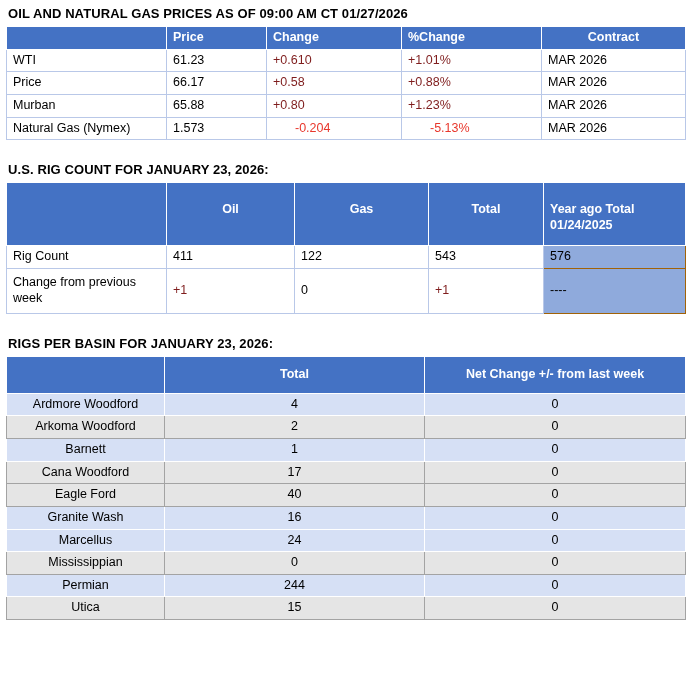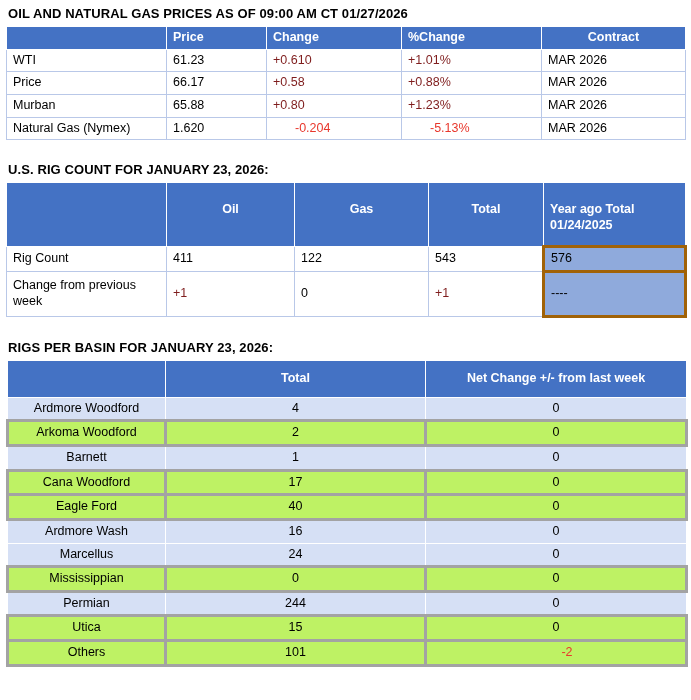--- a/index.html
+++ b/index.html
@@ -62,30 +62,30 @@
   #prices-table col.c5 { width: 144px; }
 
   
   #rigcount-table col.c1 { width: 160px; }
   #rigcount-table col.c2 { width: 128px; }
   #rigcount-table col.c3 { width: 134px; }
   #rigcount-table col.c4 { width: 115px; }
   #rigcount-table col.c5 { width: 142px; }
   #rigcount-table .hdr th { vertical-align: top; padding-top: 19px; padding-bottom: 5px; }
   #rigcount-table .hdr th.tall { height: 38px; }
-  #rigcount-table td.lastcol { background: #8faadc; border: 3px solid #a16207; }
+  #rigcount-table td.lastcol { background: #8faadc; border: 1px solid #a16207; }
   #rigcount-table td.body-white { background: #ffffff; border: 1px solid #b9c8e8; }
 
   
   #basin-table col.c1 { width: 158px; }
   #basin-table col.c2 { width: 260px; }
   #basin-table col.c3 { width: 261px; }
   #basin-table .hdr th { text-align: center; }
   #basin-table td.name { text-align: center; }
-  #basin-table tr.b-white td { background: #bef264; border: 3px solid #a3a3a3; }
+  #basin-table tr.b-white td { background: #e5e5e5; border: 1px solid #a3a3a3; }
   #basin-table tr.b-blue td { background: #d6e0f5; border: 1px solid #ffffff; }
 </style>
 </head>
 <body>
 
 <div class="page">
 
   <div class="section-title">OIL AND NATURAL GAS PRICES AS OF 09:00 AM CT 01/27/2026</div>
 
   <table id="prices-table">
@@ -122,21 +122,21 @@
       </tr>
       <tr class="row-white">
         <td>Murban</td>
         <td>65.88</td>
         <td class="pos">+0.80</td>
         <td class="pos">+1.23%</td>
         <td>MAR 2026</td>
       </tr>
       <tr class="row-white">
         <td>Natural Gas (Nymex)</td>
-        <td>1.620</td>
+        <td>1.573</td>
         <td class="neg">-0.204</td>
         <td class="neg">-5.13%</td>
         <td>MAR 2026</td>
       </tr>
     </tbody>
   </table>
 
   <div class="gap-md"></div>
 
   <div class="section-title">U.S. RIG COUNT FOR JANUARY 23, 2026:</div>
@@ -216,21 +216,21 @@
         <td class="name">Cana Woodford</td>
         <td class="ctr">17</td>
         <td class="ctr">0</td>
       </tr>
       <tr class="b-white">
         <td class="name">Eagle Ford</td>
         <td class="ctr">40</td>
         <td class="ctr">0</td>
       </tr>
       <tr class="b-blue">
-        <td class="name">Ardmore Wash</td>
+        <td class="name">Granite Wash</td>
         <td class="ctr">16</td>
         <td class="ctr">0</td>
       </tr>
       <tr class="b-blue">
         <td class="name">Marcellus</td>
         <td class="ctr">24</td>
         <td class="ctr">0</td>
       </tr>
       <tr class="b-white">
         <td class="name">Mississippian</td>
@@ -240,21 +240,16 @@
       <tr class="b-blue">
         <td class="name">Permian</td>
         <td class="ctr">244</td>
         <td class="ctr">0</td>
       </tr>
       <tr class="b-white">
         <td class="name">Utica</td>
         <td class="ctr">15</td>
         <td class="ctr">0</td>
       </tr>
-      <tr class="b-white">
-        <td class="name">Others</td>
-        <td class="ctr">101</td>
-        <td class="ctr neg">-2</td>
-      </tr>
     </tbody>
   </table>
 
 </div>
 
 </body></html>

